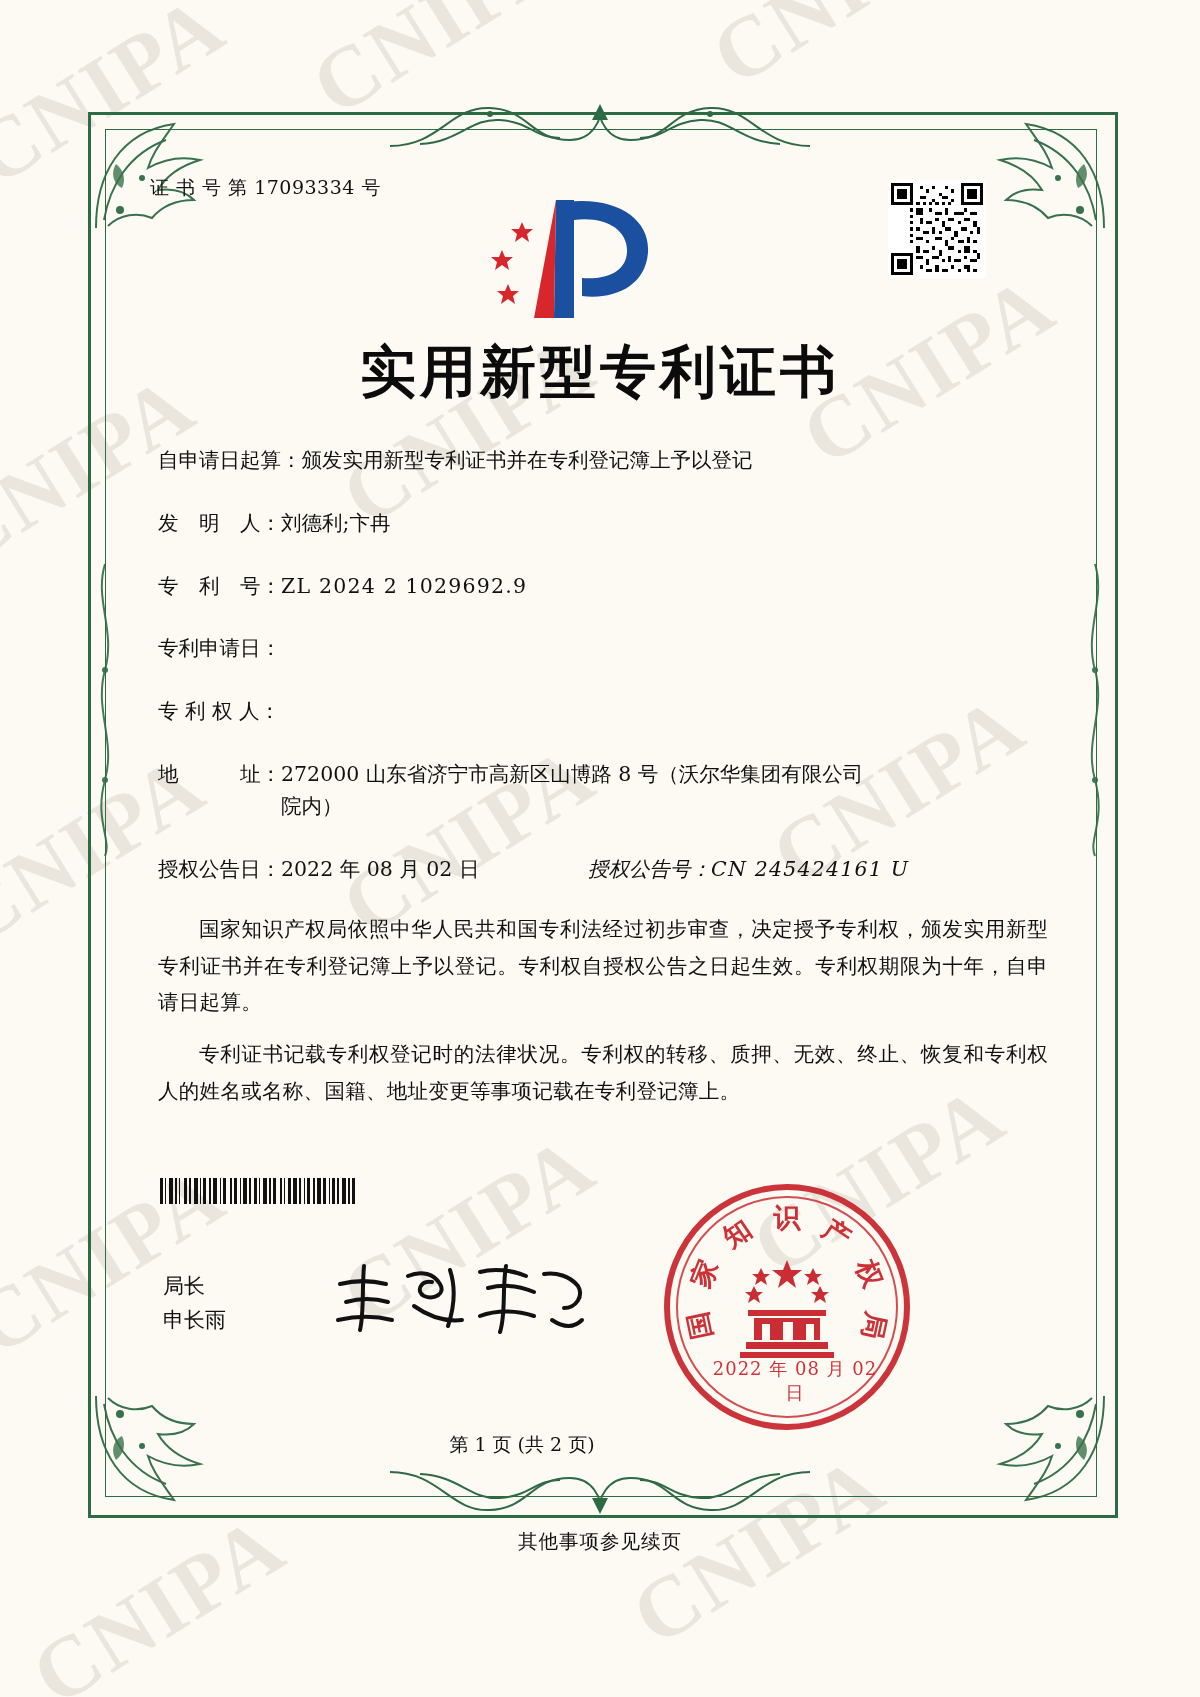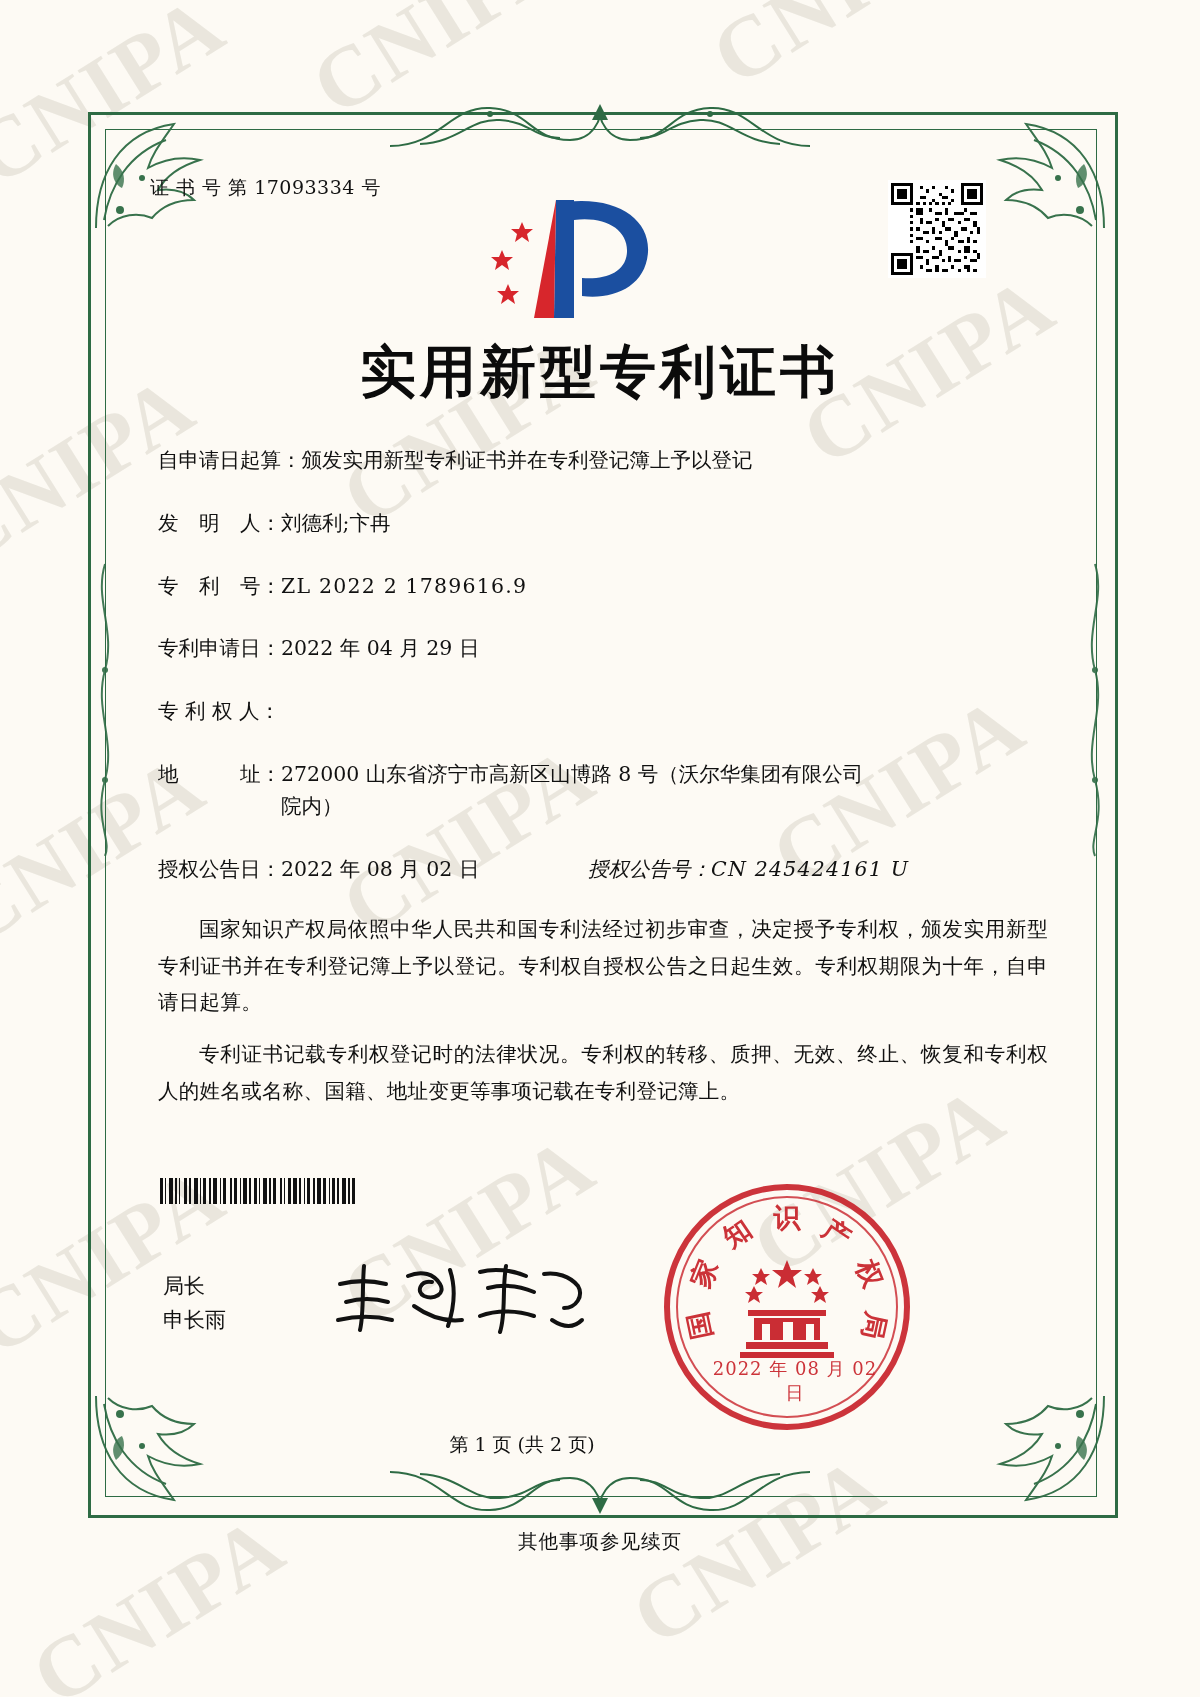--- a/index.html
+++ b/index.html
@@ -505,26 +505,25 @@
         <span class="fvalue">颁发实用新型专利证书并在专利登记簿上予以登记</span>
       </div>
 
       <div class="frow">
         <span class="flabel">发　明　人：</span>
         <span class="fvalue">刘德利;卞冉</span>
       </div>
 
       <div class="frow">
         <span class="flabel">专　利　号：</span>
-        <span class="fvalue mono">ZL 2022 2 1789616.9</span>
+        <span class="fvalue mono">ZL 2024 2 1029692.9</span>
       </div>
 
       <div class="frow">
         <span class="flabel">专利申请日：</span>
-        <span class="fvalue">2022 年 04 月 29 日</span>
       </div>
 
       <div class="frow">
         <span class="flabel">专 利 权 人：</span>
       </div>
 
       <div class="frow addr">
         <span class="flabel">地　　　址：</span>
         <span class="fvalue" style="max-width:600px;">272000 山东省济宁市高新区山博路 8 号（沃尔华集团有限公司院内）</span>
       </div>

